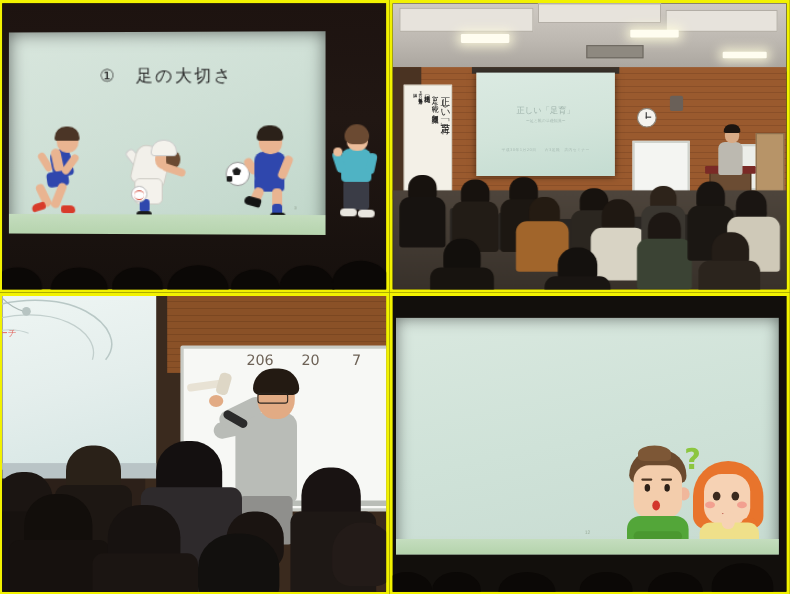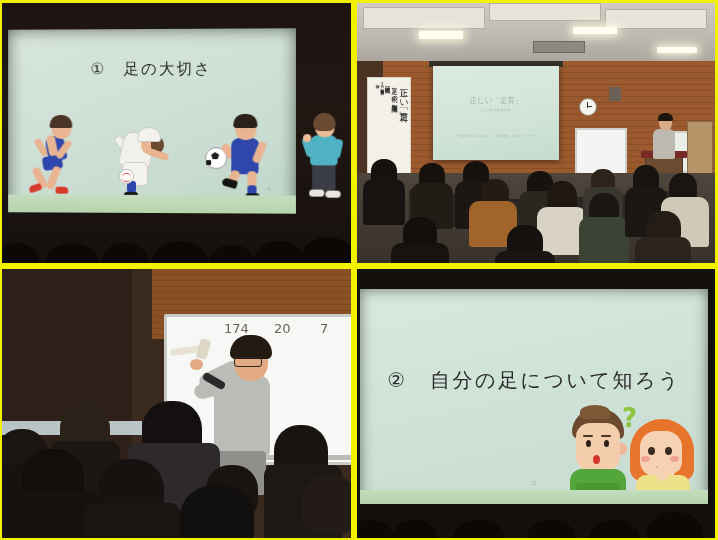--- a/index.html
+++ b/index.html
@@ -375,25 +375,35 @@
       </div>
     </div>
   </div>
 
   <div class="cell cell-bl">
     <div class="inner">
       <div class="bl-wrap">
         <div class="bl-wall2"></div>
         <div class="bl-wall"></div>
 
+        <div class="bl-screen">
+          <svg class="bl-foot" viewBox="0 0 120 60">
+            <path d="M-6 12 C 20 2, 60 0, 86 14 C 108 26, 116 44, 104 58" fill="none" stroke="#b9c8c6" stroke-width="1.4"></path>
+            <path d="M-6 24 C 18 16, 48 14, 70 24 C 88 32, 96 46, 92 58" fill="none" stroke="#c2cfcd" stroke-width="1.2"></path>
+            <path d="M10 2 C 16 8, 22 12, 30 14" fill="none" stroke="#aab8b6" stroke-width="1.2"></path>
+            <circle cx="32" cy="14" r="4" fill="#b7c4c2"></circle>
+            <path d="M-4 34 C 10 30, 24 30, 34 34" fill="none" stroke="#c6d3d1" stroke-width="1"></path>
+          </svg>
+          <div class="bl-arch-label">ーチ</div>
+        </div>
         <div class="bl-screen-bot"></div>
 
         <div class="bl-wb"></div>
         <div class="bl-wb-tray"></div>
-        <div class="bl-wb-num" style="left:222px;">174</div>
+        <div class="bl-wb-num" style="left:222px;">206</div>
         <div class="bl-wb-num" style="left:272px;">20</div>
         <div class="bl-wb-num" style="left:318px;">7</div>
 
         <div class="bl-pres">
           <div class="p-arm-b"></div>
           <div class="p-torso"></div>
           <div class="p-legs"></div>
           <div class="p-arm-a"></div>
           <div class="p-mic"></div>
           <div class="p-hand"></div>
@@ -425,21 +435,20 @@
         </div>
       </div>
     </div>
   </div>
 
   <div class="cell cell-br">
     <div class="inner">
       <div class="br-wrap"></div>
 
       <div class="br-screen">
-        <div class="br-title">②　自分の足について知ろう</div>
 
         <div class="kid boy">
           <div class="q-mark">?</div>
           <div class="b-hair"></div>
             <div class="b-hair-t"></div>
           <div class="b-ear"></div>
           <div class="b-head"></div>
           <div class="b-brow-l"></div>
             <div class="b-brow-r"></div>
           <div class="b-eye-l"></div>

